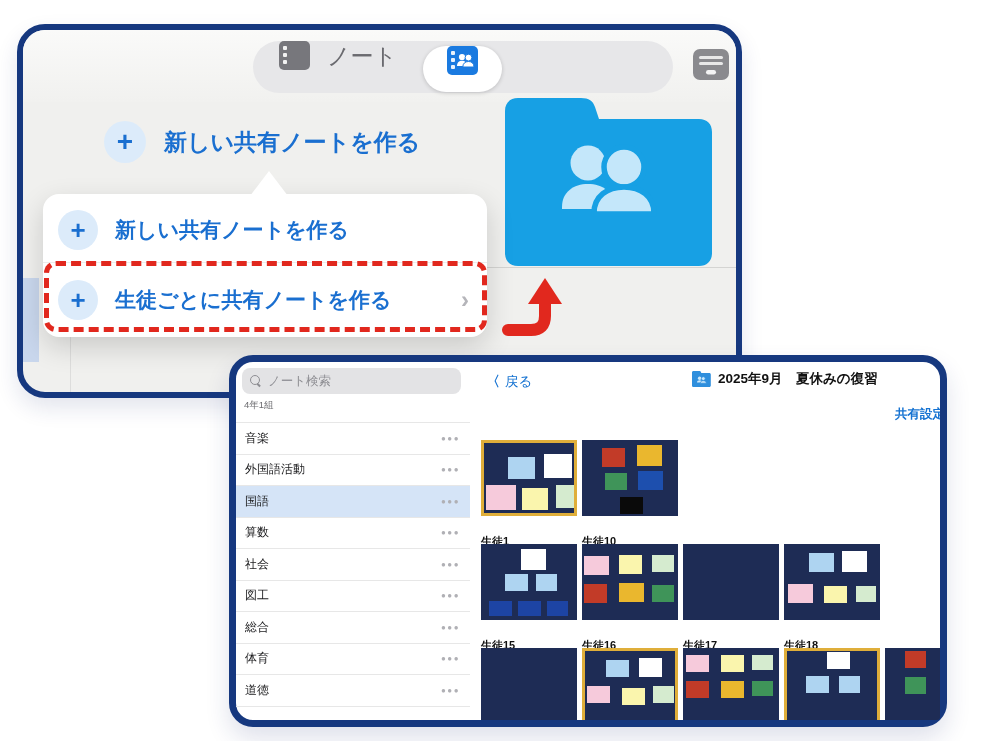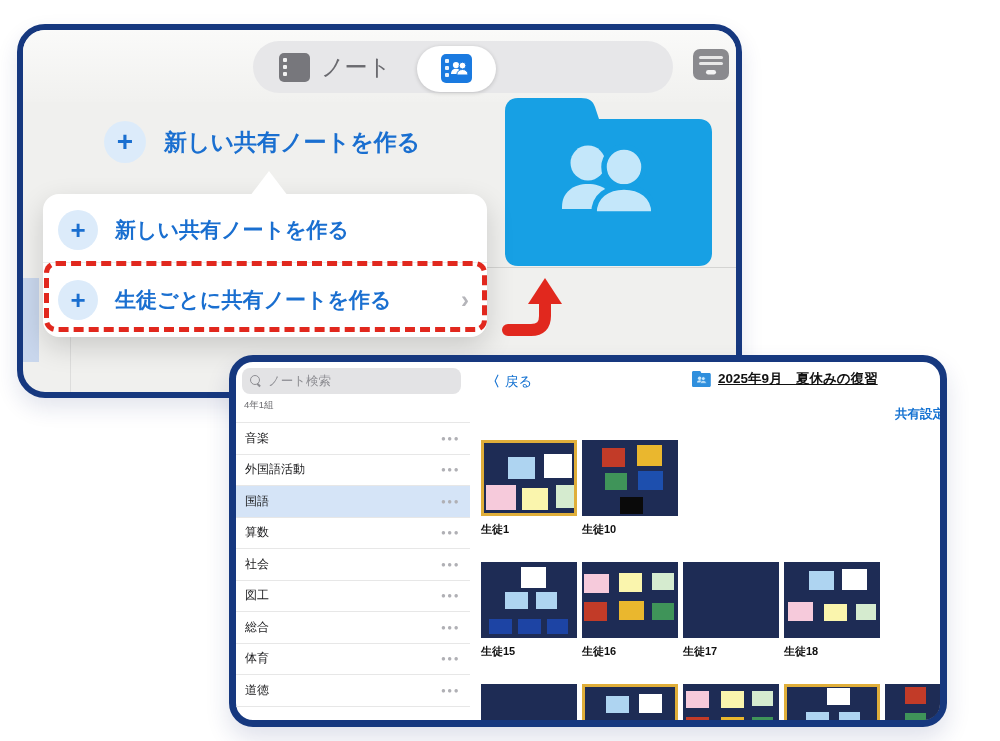--- a/index.html
+++ b/index.html
@@ -11,21 +11,21 @@
   .canvas{position:relative; width:1000px; height:741px; background:#fff; overflow:hidden;}
 
   
   .panel1{position:absolute; left:17px; top:24px; width:725px; height:374px;
     border:6px solid var(--navy); border-radius:28px; background:#f0f0ee;
     box-shadow:0 10px 22px rgba(25,45,110,.12); overflow:hidden;}
   .p1-topstrip{position:absolute; left:0; top:0; right:0; height:72px;
     background:linear-gradient(#fafaf9,#f1f1ef);}
   .segmented{position:absolute; left:230px; top:11px; width:420px; height:52px;
     background:#e7e7e9; border-radius:26px; display:flex; align-items:center;}
-  .seg-tab{display:flex; align-items:center; gap:11px; height:100%; padding:0 26px;
+  .seg-tab{display:flex; gap:17px; height:100%; padding:0 26px;
     font-size:23px; color:#6a6a6f; cursor:default;}
   .seg-tab.active{background:#fff; border-radius:24px; height:46px; margin-top:3px;
     box-shadow:0 1px 4px rgba(0,0,0,.18); color:var(--accent); font-weight:bold; padding:0 24px;}
   .nb-icon{position:relative; width:31px; height:29px; border-radius:5px; background:#77777c; flex:0 0 auto;}
   .nb-icon.blue{background:#1a7ae0;}
   .nb-icon .dot{position:absolute; left:4px; width:4px; height:4px; background:#fff; opacity:.9; border-radius:1px;}
   .nb-icon .d1{top:5px}.nb-icon .d2{top:12px}.nb-icon .d3{top:19px}
   .nb-people{position:absolute; left:9px; top:6px; width:18px; height:17px;}
   .tray-btn{position:absolute; left:669px; top:16px; width:38px; height:36px;}
   .cta{position:absolute; left:81px; top:91px; display:flex; align-items:center; gap:18px;}
@@ -47,51 +47,51 @@
   .red-arrow{position:absolute; left:478px; top:244px; z-index:10;}
   .big-folder{position:absolute; left:482px; top:68px;}
   .p1-hdivider{position:absolute; left:452px; top:237px; right:0; height:1px; background:#d4d4d2;}
   .p1-bluestrip{position:absolute; left:0; top:248px; width:16px; height:84px; background:#c9d7ed;}
   .p1-vdivider{position:absolute; left:47px; top:243px; bottom:0; width:1px; background:#dddddc;}
 
   
   .panel2{position:absolute; left:229px; top:355px; width:718px; height:372px;
     border:7px solid var(--navy); border-radius:24px; background:#fff;
     box-shadow:0 12px 24px rgba(25,45,110,.14); z-index:20;}
-  .p2-content{position:relative; width:704px; height:358px; overflow:hidden; border-radius:16px;}
+  .p2-content{position:relative; width:704px; height:358px; overflow:hidden; border-radius:3px;}
   .search{position:absolute; left:6px; top:6px; width:219px; height:26px; background:#e3e3e5;
     border-radius:8px; display:flex; align-items:center; padding:0 8px; gap:6px;}
   .mag{position:relative; width:12px; height:12px; flex:0 0 auto;}
   .mag::before{content:""; position:absolute; left:0; top:0; width:8px; height:8px;
     border:1.6px solid #8e8e93; border-radius:50%;}
   .mag::after{content:""; position:absolute; left:8px; top:8px; width:4px; height:1.6px;
     background:#8e8e93; transform:rotate(45deg); transform-origin:0 0;}
   .search input{border:none; outline:none; background:transparent; font-size:12.5px; color:#333;
     width:100%; font-family:inherit;}
   .search input::placeholder{color:#8e8e93;}
   .class-label{position:absolute; left:8px; top:37px; font-size:9.5px; color:#6c6c70;}
   .subject-list{position:absolute; left:0; top:60px; width:234px; border-top:1px solid #e7e7e7;}
   .subj{display:flex; align-items:center; height:31.5px; padding-left:9px; border-bottom:1px solid #e7e7e7;}
   .subj.sel{background:#d5e4f7;}
   .slabel{font-size:12px; color:#1a1a1c;}
   .more{margin-left:auto; padding-right:10px; font-size:8px; letter-spacing:1.5px; color:#b0b0b5;}
   .back-link{position:absolute; left:250px; top:11px; display:flex; align-items:center; gap:5px;
     color:var(--accent); font-size:13.5px;}
   .back-chev{font-size:14px; font-weight:bold;}
   .note-title{position:absolute; left:456px; top:8px; display:flex; align-items:center; gap:7px;}
-  .title-text{font-size:13.5px; font-weight:bold; color:#111;text-decoration:underline;}
+  .title-text{font-size:13.5px; font-weight:bold; color:#111;}
   .share-settings{position:absolute; left:659px; top:44px; font-size:12.5px; font-weight:600;
     color:var(--accent); white-space:nowrap;}
   .student-grid{position:absolute; left:245px; top:78px; width:500px;}
   .srow{display:flex; gap:5px;}
   .scell{width:96px; flex:0 0 auto;}
   .thumb{position:relative; width:96px; height:76px; background:var(--thumb-bg); overflow:hidden;}
   .thumb.sel{border:3px solid var(--gold);}
   .note{position:absolute;}
-  .sname{height:46px; padding-top:6px; font-size:11px; font-weight:600; color:#111;}
+  .sname{height:28px; padding-top:18px; font-size:11px; font-weight:600; color:#111;}
 </style>
 </head>
 <body>
 
 <div class="canvas">
 
   <div class="panel1">
     <div class="p1-topstrip"></div>
 
     <div class="segmented">

